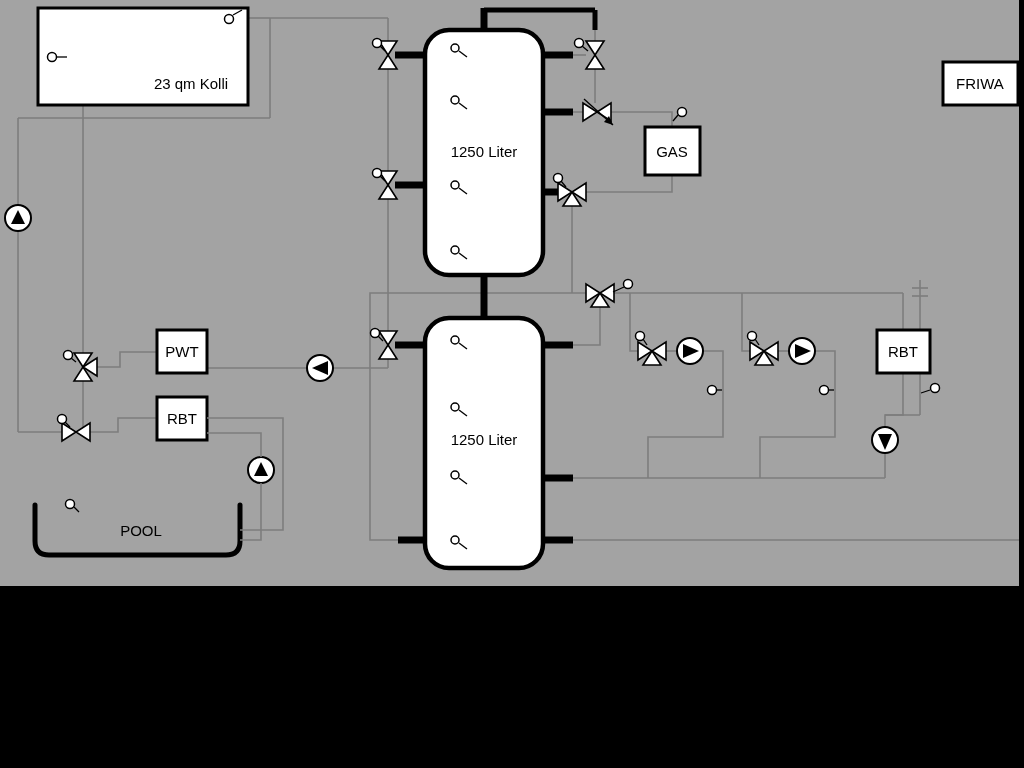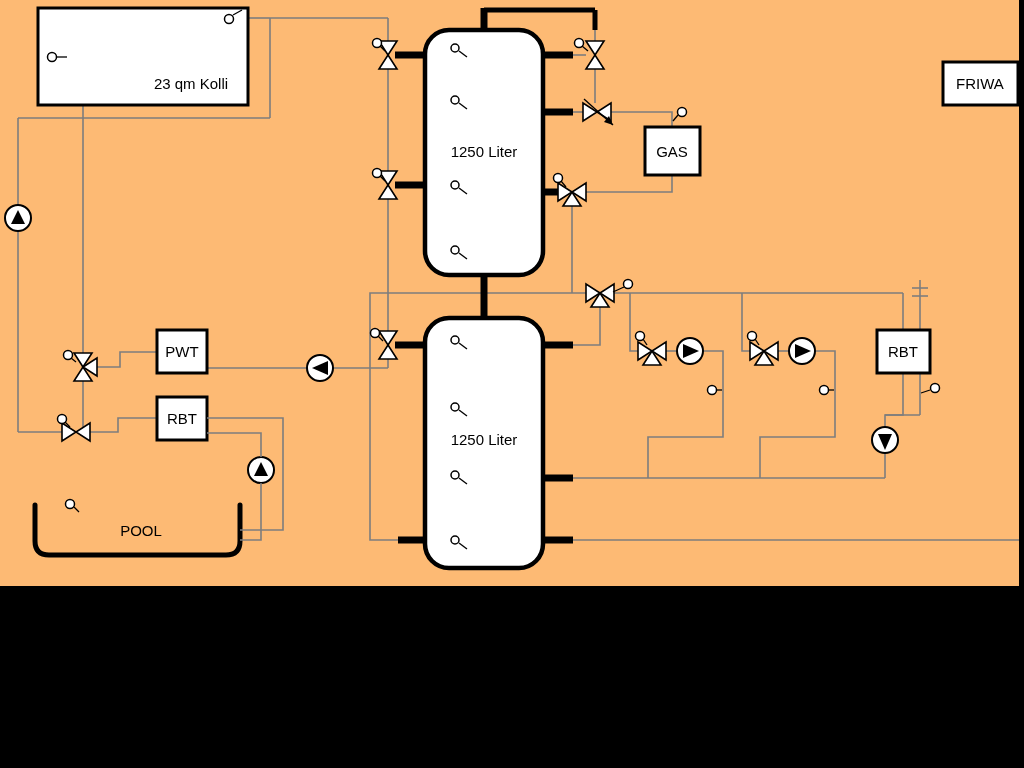--- a/index.html
+++ b/index.html
@@ -1,16 +1,16 @@
 <!DOCTYPE html>
 <html><head>
 <meta charset="utf-8">
 <style>
   html,body { margin:0; padding:0; background:#ffffff; }
-  #stage { position:relative; width:1024px; height:768px; background:#fdba74; overflow:hidden; }
+  #stage { position:relative; width:1024px; height:768px; background:#a3a3a3; overflow:hidden; }
   svg { display:block; }
   .pipe   { stroke:#7d7d7d; stroke-width:1.6; fill:none; }
   .stub   { stroke:#000000; stroke-width:7;   fill:none; }
   .tline  { stroke:#000000; stroke-width:5;   fill:none; }
   .comp   { fill:#ffffff; stroke:#000000; stroke-width:3; }
   .tank   { fill:#ffffff; stroke:#000000; stroke-width:4.5; }
   .valve  { fill:#ffffff; stroke:#000000; stroke-width:1.6; }
   .pumpc  { fill:#ffffff; stroke:#000000; stroke-width:2; }
   .tri    { fill:#000000; stroke:none; }
   .sens   { fill:#ffffff; stroke:#000000; stroke-width:1.5; }

